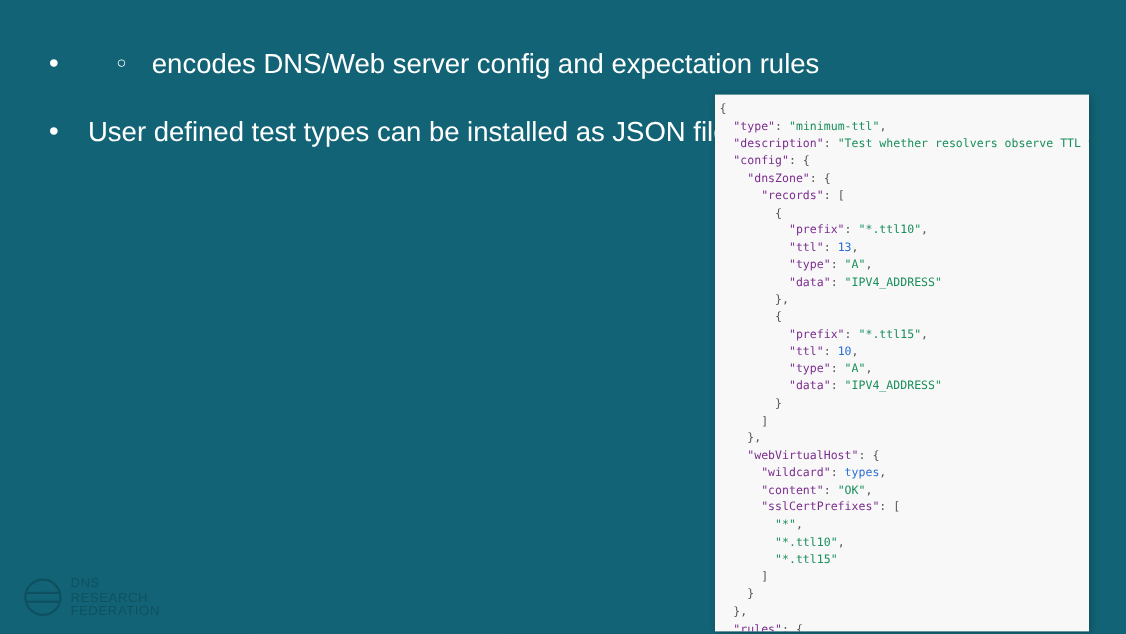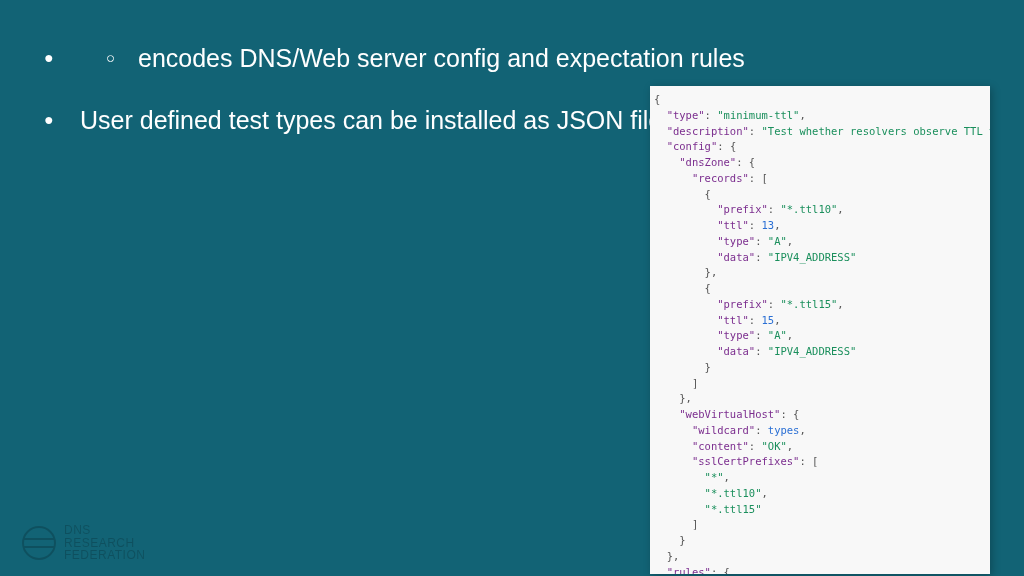--- a/index.html
+++ b/index.html
@@ -147,21 +147,21 @@
     <span class="tok-k">"dnsZone"</span><span class="tok-p">: {</span>
       <span class="tok-k">"records"</span><span class="tok-p">: [</span>
         <span class="tok-p">{</span>
           <span class="tok-k">"prefix"</span><span class="tok-p">: </span><span class="tok-s">"*.ttl10"</span><span class="tok-p">,</span>
           <span class="tok-k">"ttl"</span><span class="tok-p">: </span><span class="tok-n">13</span><span class="tok-p">,</span>
           <span class="tok-k">"type"</span><span class="tok-p">: </span><span class="tok-s">"A"</span><span class="tok-p">,</span>
           <span class="tok-k">"data"</span><span class="tok-p">: </span><span class="tok-s">"IPV4_ADDRESS"</span>
         <span class="tok-p">},</span>
         <span class="tok-p">{</span>
           <span class="tok-k">"prefix"</span><span class="tok-p">: </span><span class="tok-s">"*.ttl15"</span><span class="tok-p">,</span>
-          <span class="tok-k">"ttl"</span><span class="tok-p">: </span><span class="tok-n">15</span><span class="tok-p">,</span>
+          <span class="tok-k">"ttl"</span><span class="tok-p">: </span><span class="tok-n">10</span><span class="tok-p">,</span>
           <span class="tok-k">"type"</span><span class="tok-p">: </span><span class="tok-s">"A"</span><span class="tok-p">,</span>
           <span class="tok-k">"data"</span><span class="tok-p">: </span><span class="tok-s">"IPV4_ADDRESS"</span>
         <span class="tok-p">}</span>
       <span class="tok-p">]</span>
     <span class="tok-p">},</span>
     <span class="tok-k">"webVirtualHost"</span><span class="tok-p">: {</span>
       <span class="tok-k">"wildcard"</span><span class="tok-p">: </span><span class="tok-b">types</span><span class="tok-p">,</span>
       <span class="tok-k">"content"</span><span class="tok-p">: </span><span class="tok-s">"OK"</span><span class="tok-p">,</span>
       <span class="tok-k">"sslCertPrefixes"</span><span class="tok-p">: [</span>
         <span class="tok-s">"*"</span><span class="tok-p">,</span>

